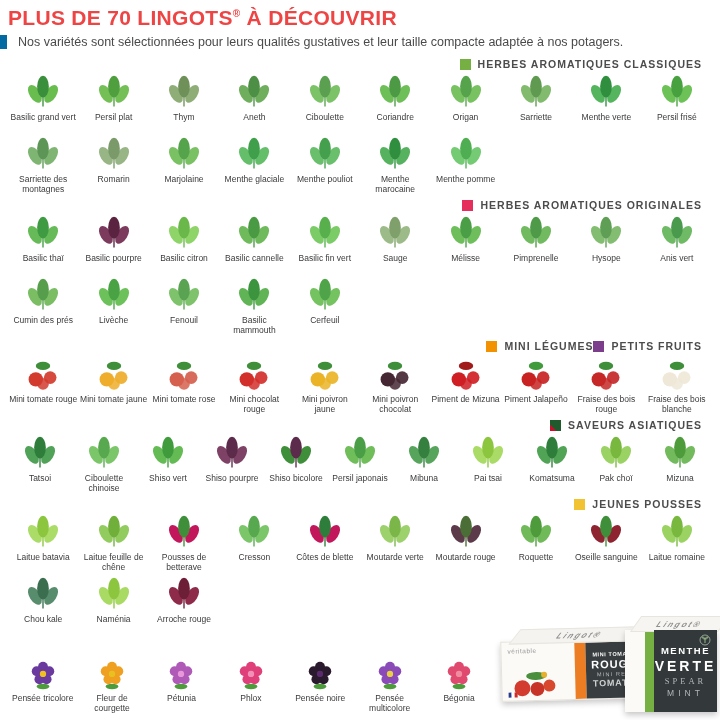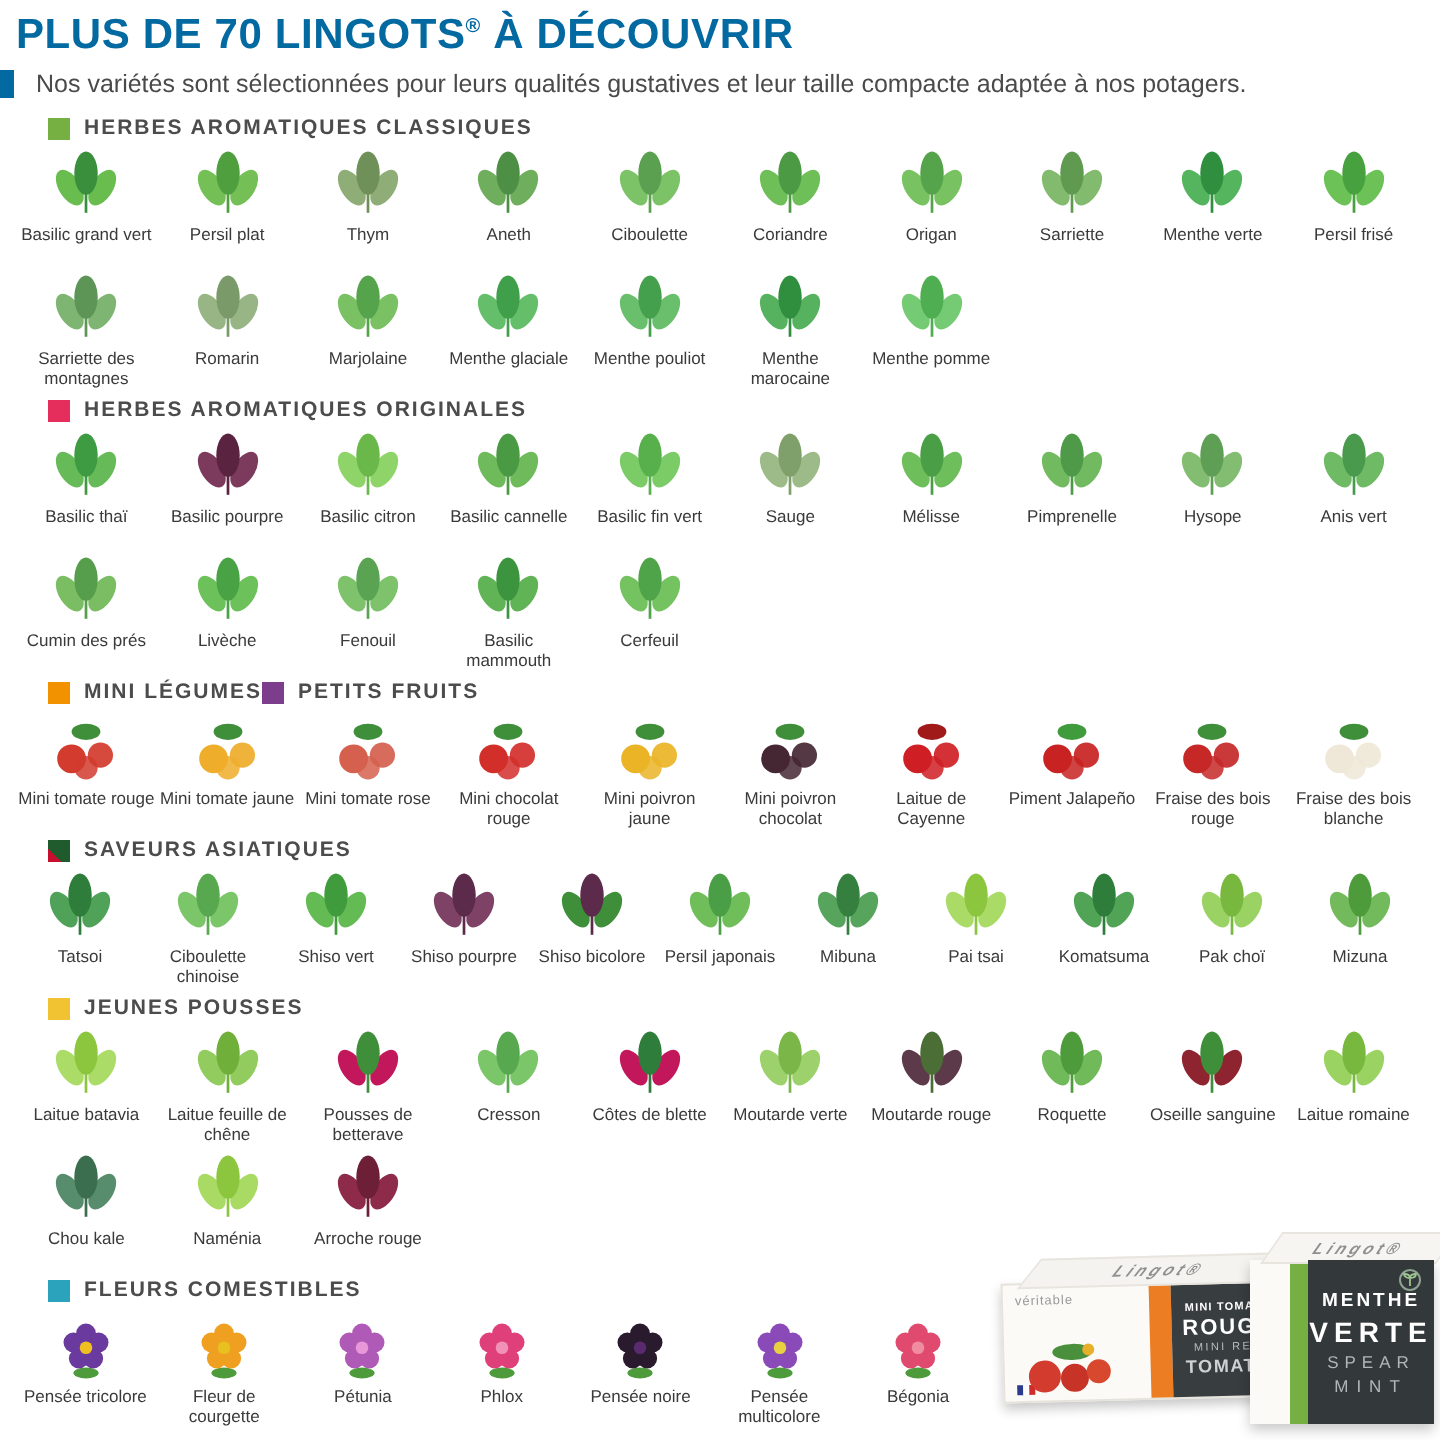--- a/index.html
+++ b/index.html
@@ -1,22 +1,22 @@
 <!DOCTYPE html>
 <html><head>
 <meta charset="utf-8">
 <style>
   html,body{margin:0;padding:0;background:#fff;}
   body{width:720px;height:720px;overflow:hidden;font-family:"Liberation Sans",sans-serif;position:relative;}
   .page{padding:4px 8px 0 8px;position:relative;height:716px;box-sizing:border-box;}
-  h1{margin:2px 0 5px 0;font-size:21px;font-weight:bold;color:#0369a1;letter-spacing:.3px;}
+  h1{margin:2px 0 5px 0;font-size:21px;font-weight:bold;color:#ef4444;letter-spacing:.3px;}
   h1 sup{font-size:10px;}
   .sub{margin:0 0 9px -8px;border-left:7px solid #0369a1;padding-left:11px;font-size:12.5px;color:#4a4a4a;}
   .band{margin-bottom:1px;}
-  .bhead{display:flex;justify-content:flex-start;align-items:center;margin:4px 0 3px 16px;padding-right:10px;}
+  .bhead{display:flex;justify-content:flex-end;align-items:center;margin:4px 0 3px 3px;padding-right:10px;}
   .bh{display:flex;align-items:center;}
   .sq{width:11px;height:11px;display:inline-block;margin-right:7px;flex:0 0 auto;}
   .bh span.cat{font-size:10.5px;color:#4c4c4c;letter-spacing:1px;font-weight:bold;}
   .grid{display:grid;column-gap:0;row-gap:2px;}
   .item{display:flex;flex-direction:column;align-items:center;padding:1px 1px;}
   .pic{height:36px;display:flex;align-items:flex-end;justify-content:center;}
   .lbl{font-size:8.5px;line-height:1.18;color:#3a3a3a;text-align:center;min-height:20px;margin-top:2px;}
   
   .packshot{position:absolute;right:3px;bottom:4px;width:216px;height:104px;}
   .box{position:absolute;box-shadow:0 3px 6px rgba(0,0,0,.22);}
@@ -35,21 +35,21 @@
   .pA1{font-size:11px;color:#fff;font-weight:bold;letter-spacing:1px;}
   .pA2{font-size:5.5px;color:#b9bcbd;letter-spacing:1.2px;}
   .pA3{font-size:9px;color:#cfd2d3;font-weight:bold;letter-spacing:.8px;}
   .boxB{right:0;bottom:0;width:92px;height:82px;background:#fbfaf7;}
   .boxB .topface{position:absolute;top:-14px;left:5px;width:86px;height:14px;background:#f6f5f1;border:1px solid #e8e5df;transform:skewX(-35deg);transform-origin:bottom left;display:flex;align-items:center;justify-content:center;}
   .boxB .front{display:flex;height:100%;margin-left:20px;}
   .stripeB{width:9px;background:#76B043;}
   .panelB{flex:1;background:#33383a;position:relative;display:flex;flex-direction:column;align-items:center;justify-content:center;gap:2px;}
   .pB0{font-size:9.5px;color:#fff;font-weight:bold;letter-spacing:1.5px;}
   .pB1{font-size:14px;color:#fff;font-weight:bold;letter-spacing:3px;}
-  .pB2{font-size:8.5px;color:#b2b6b7;letter-spacing:3px;}
+  .pB2{font-size:8.5px;color:#b2b6b7;letter-spacing:3px;font-family:Liberation Serif, serif;}
   .pB3{font-size:8.5px;color:#b2b6b7;letter-spacing:4px;}
   .sprout{position:absolute;top:4px;right:6px;}
 </style>
 </head>
 <body>
 
 <div class="page">
   <h1><span>PLUS DE 70 LINGOTS</span><sup>®</sup><span> À DÉCOUVRIR</span></h1>
   <div class="sub">Nos variétés sont sélectionnées pour leurs qualités gustatives et leur taille compacte adaptée à nos potagers.</div>
 
@@ -506,21 +506,21 @@
           </div>
           <div class="item">
             <div class="pic">
               <svg width="44" height="36" viewBox="0 0 44 40">
                 <ellipse cx="22" cy="11" rx="8" ry="4.5" fill="#a01a1a"></ellipse>
                 <circle cx="14" cy="26" r="8" fill="#cf1f24"></circle>
                 <circle cx="30" cy="24" r="7" fill="#cf1f24" opacity="0.92"></circle>
                 <circle cx="22" cy="31" r="6.5" fill="#cf1f24" opacity="0.85"></circle>
               </svg>
             </div>
-            <div class="lbl">Laitue de Cayenne</div>
+            <div class="lbl">Piment de Mizuna</div>
           </div>
           <div class="item">
             <div class="pic">
               <svg width="44" height="36" viewBox="0 0 44 40">
                 <ellipse cx="22" cy="11" rx="8" ry="4.5" fill="#3f9b3c"></ellipse>
                 <circle cx="14" cy="26" r="8" fill="#c82222"></circle>
                 <circle cx="30" cy="24" r="7" fill="#c82222" opacity="0.92"></circle>
                 <circle cx="22" cy="31" r="6.5" fill="#c82222" opacity="0.85"></circle>
               </svg>
             </div>

